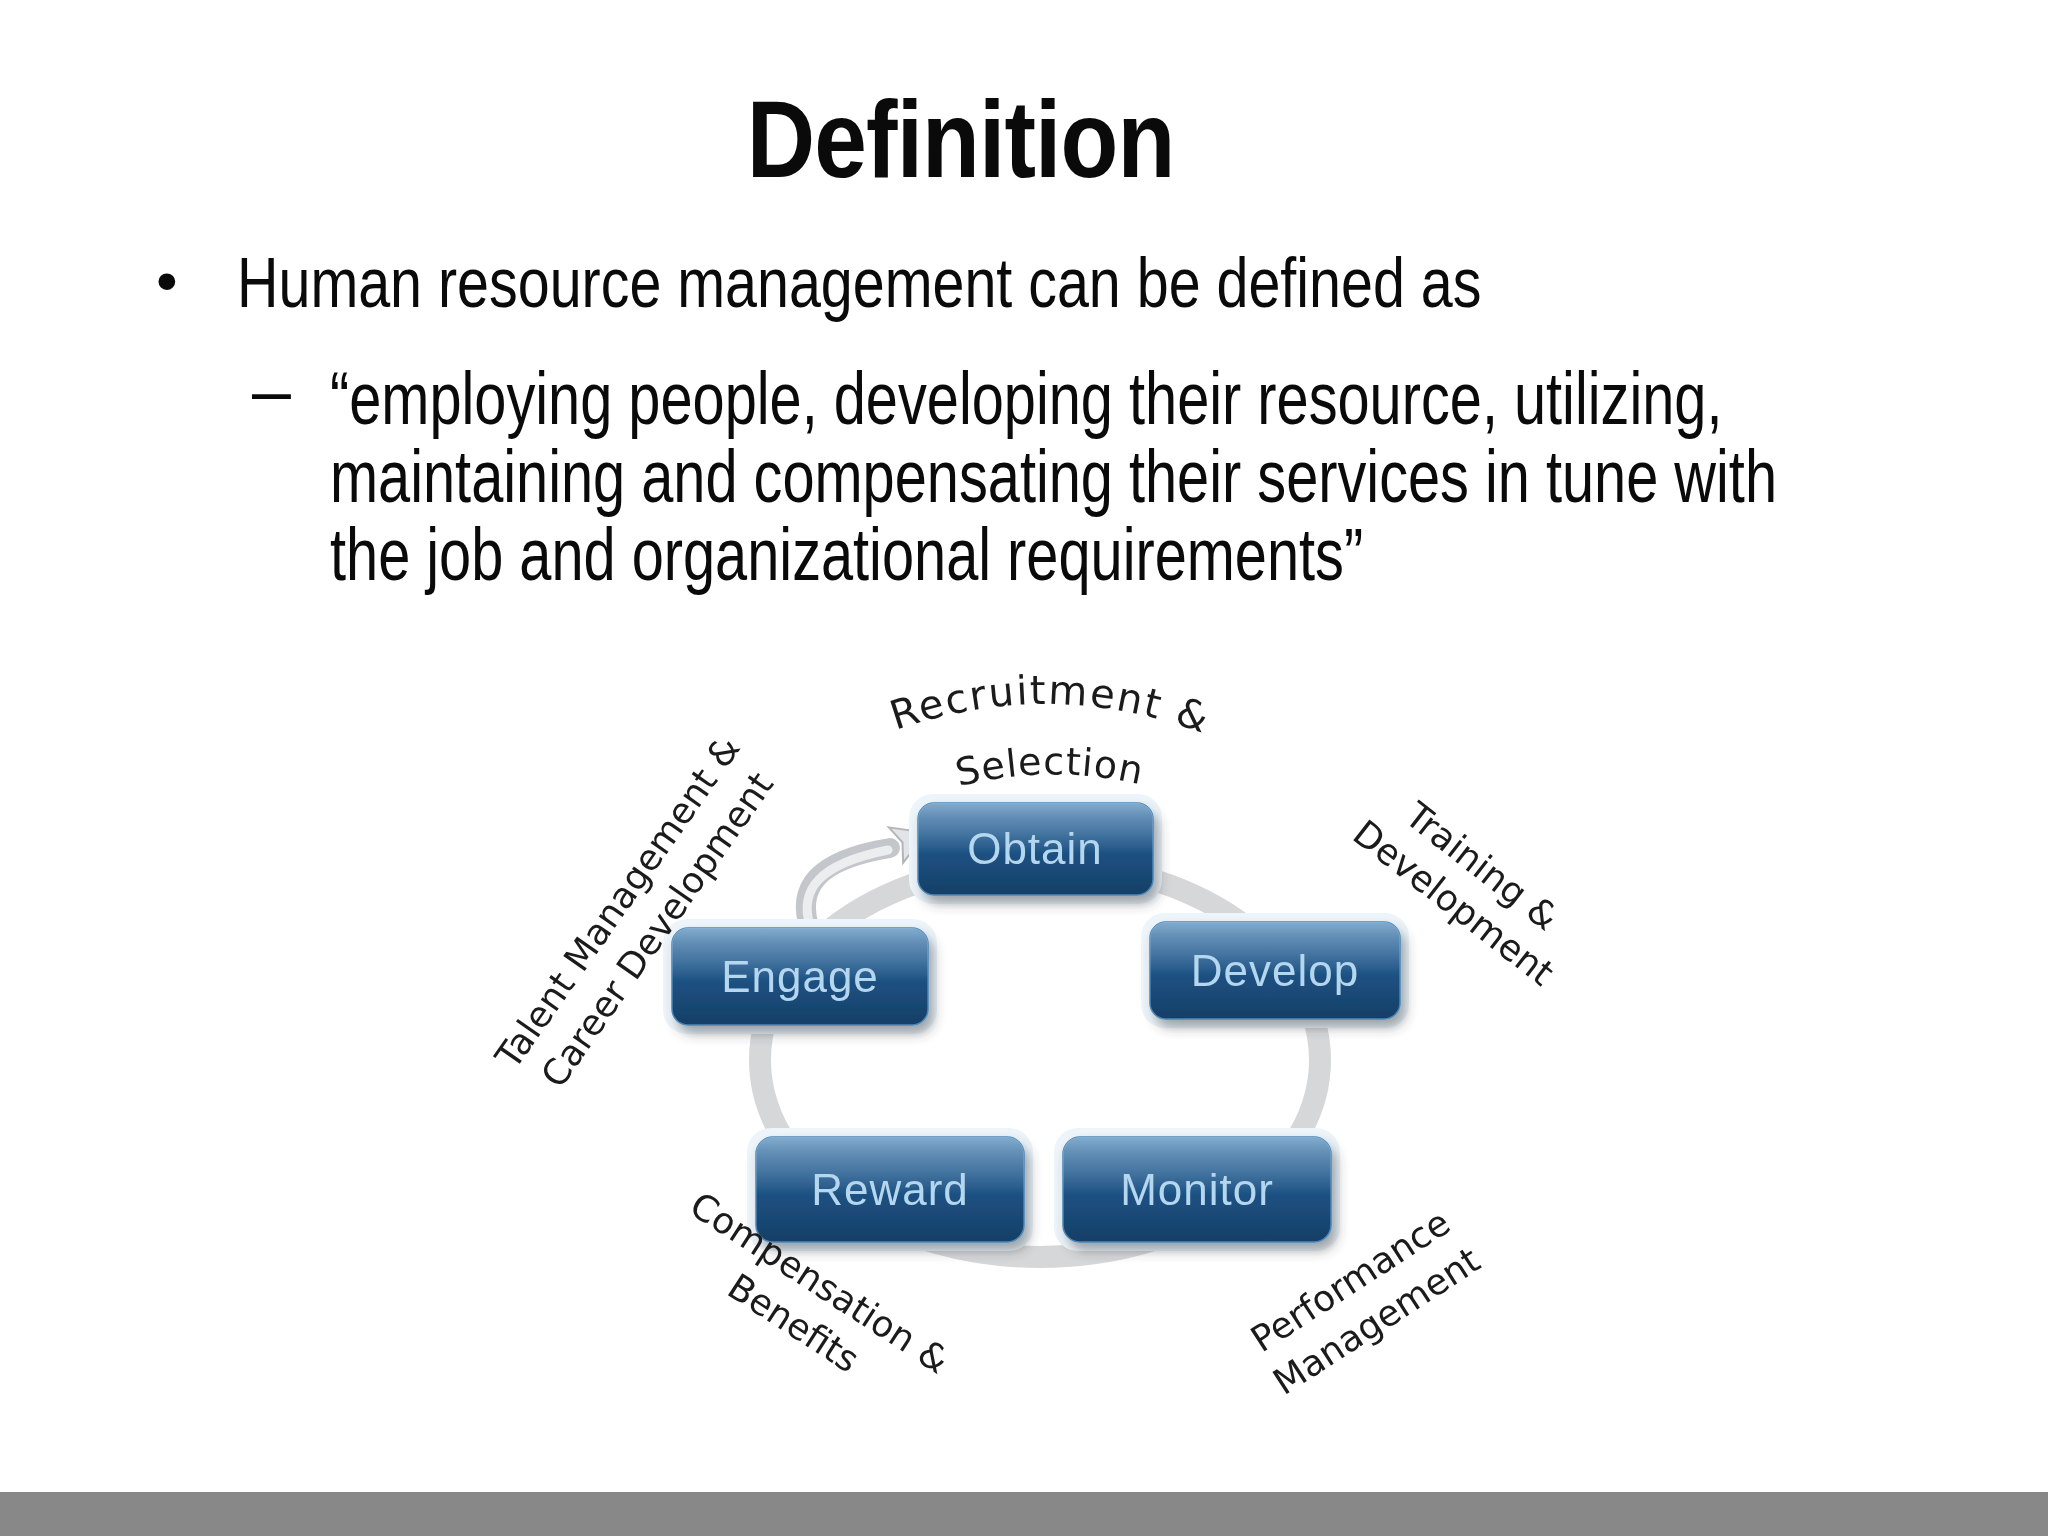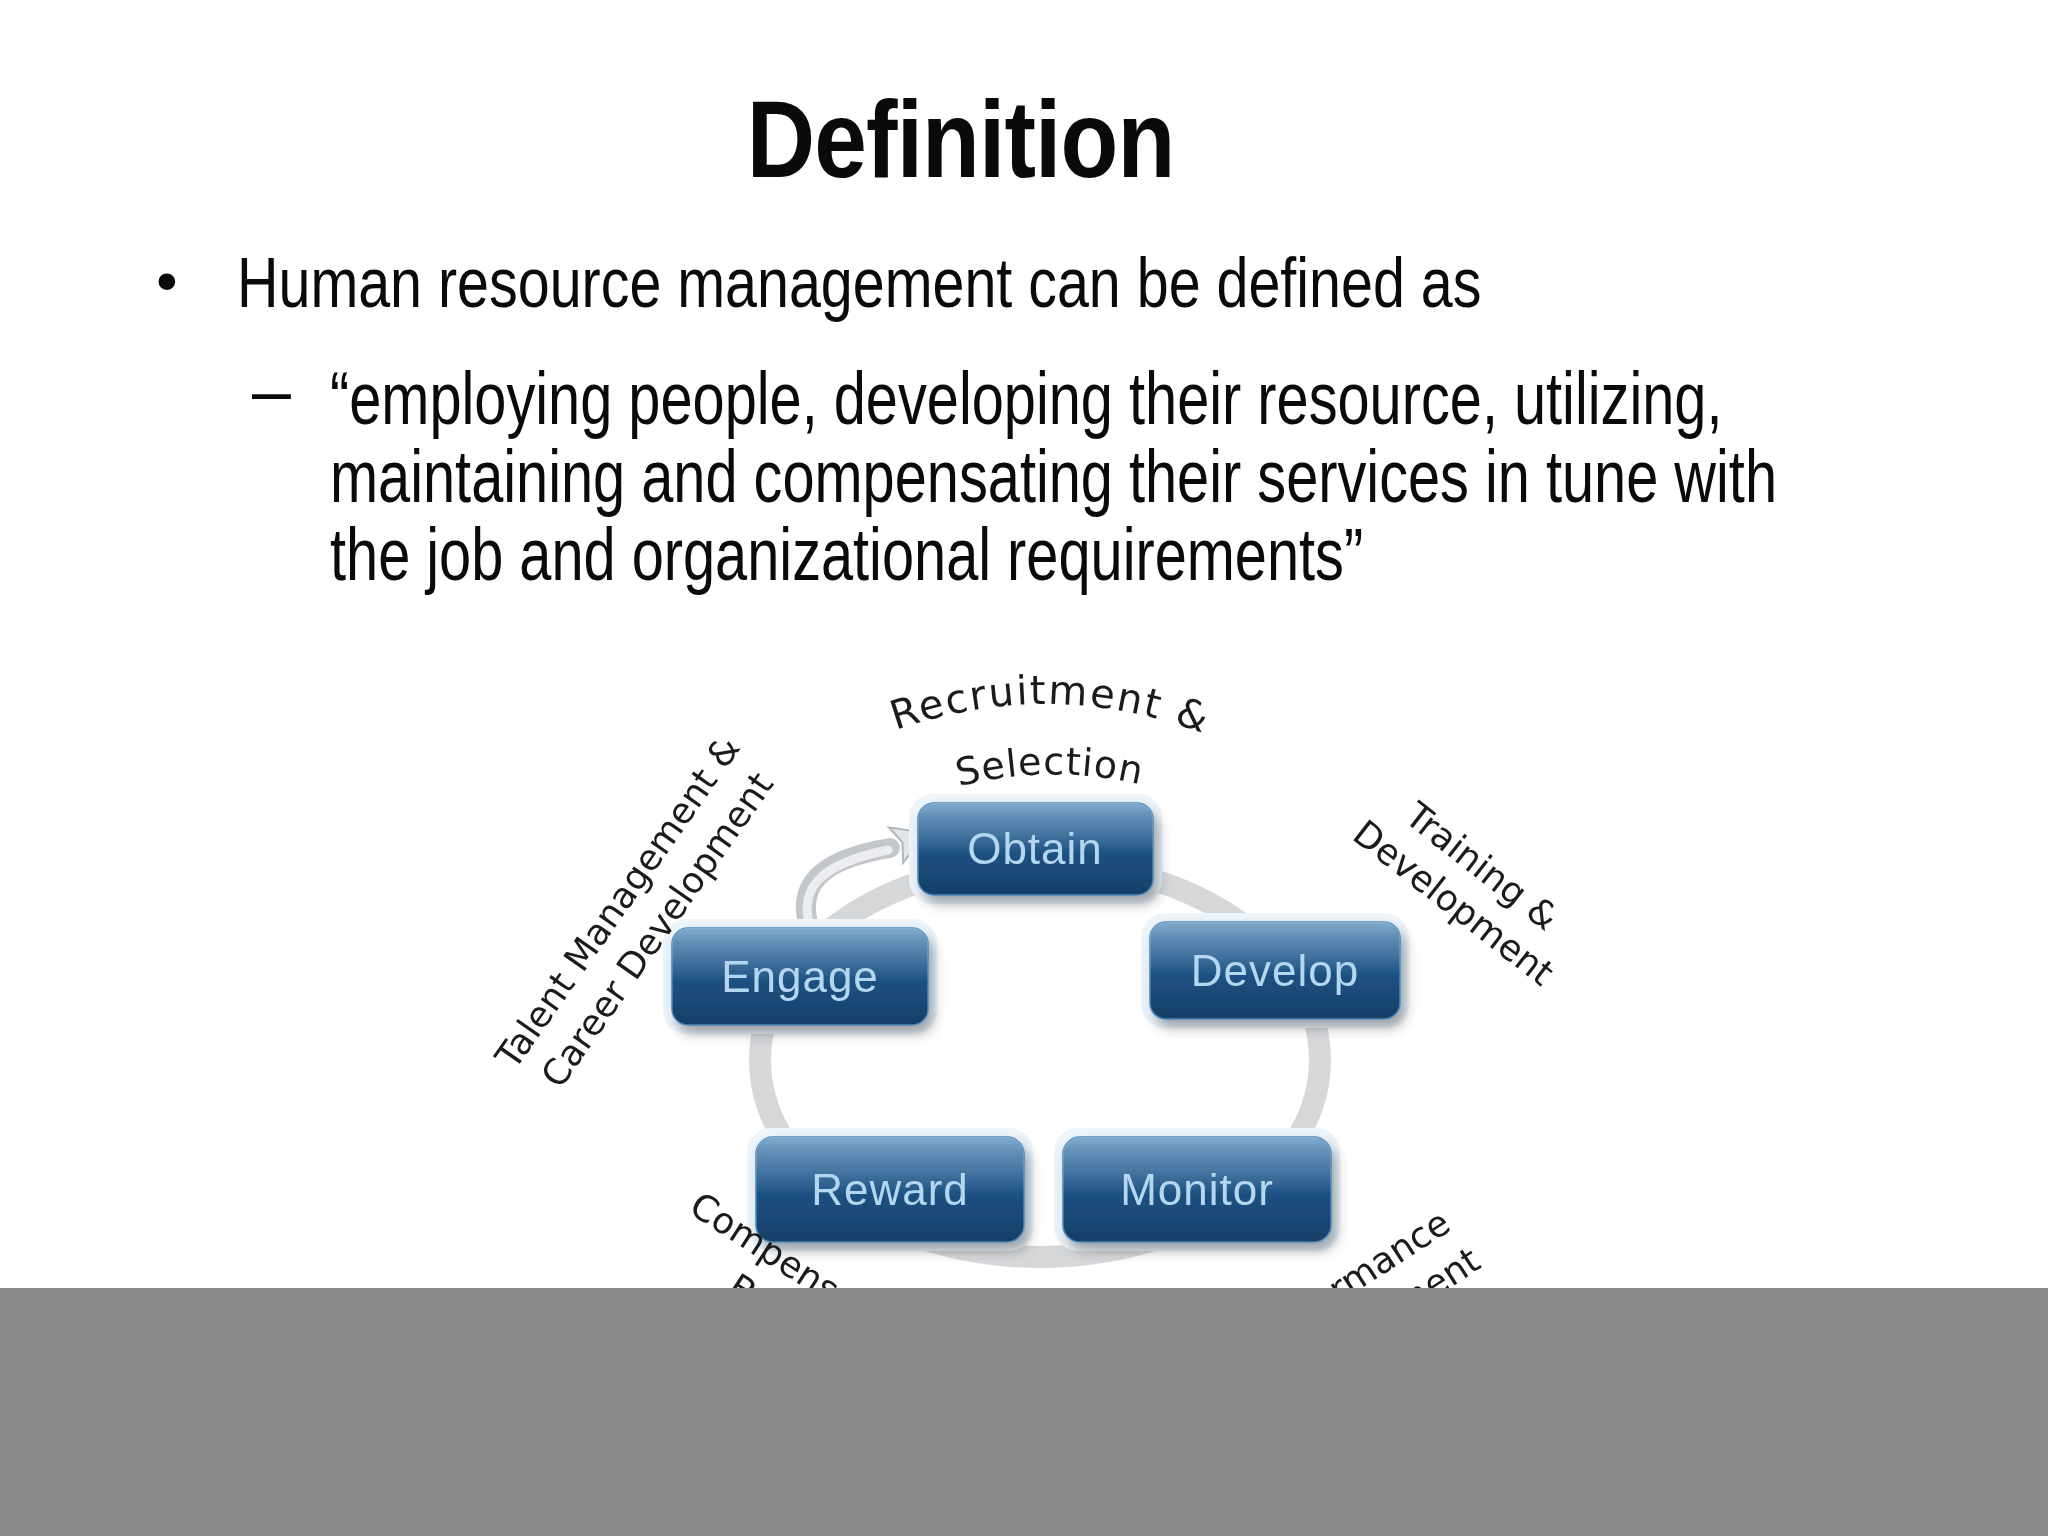--- a/index.html
+++ b/index.html
@@ -1,18 +1,18 @@
 <!DOCTYPE html>
 <html style="--box-top: #3f7fb3; --box-bottom: #153f66; --box-text: #b4d6ee; --ring: #d5d7d9; --label-text: #1b1b1b;"><head>
 <meta charset="utf-8">
 <style>
   html,body{margin:0;padding:0;background:#888;}
   .slide{
     position:relative;
-    width:2048px;height:1288px;
+    width:2048px;height:1492px;
     background:#ffffff;
     overflow:hidden;
     font-family:"Liberation Sans",sans-serif;
     color:#111;
   }
   
   .title-row{
     position:absolute;top:78px;left:0;width:1922px;
     text-align:center;
   }

